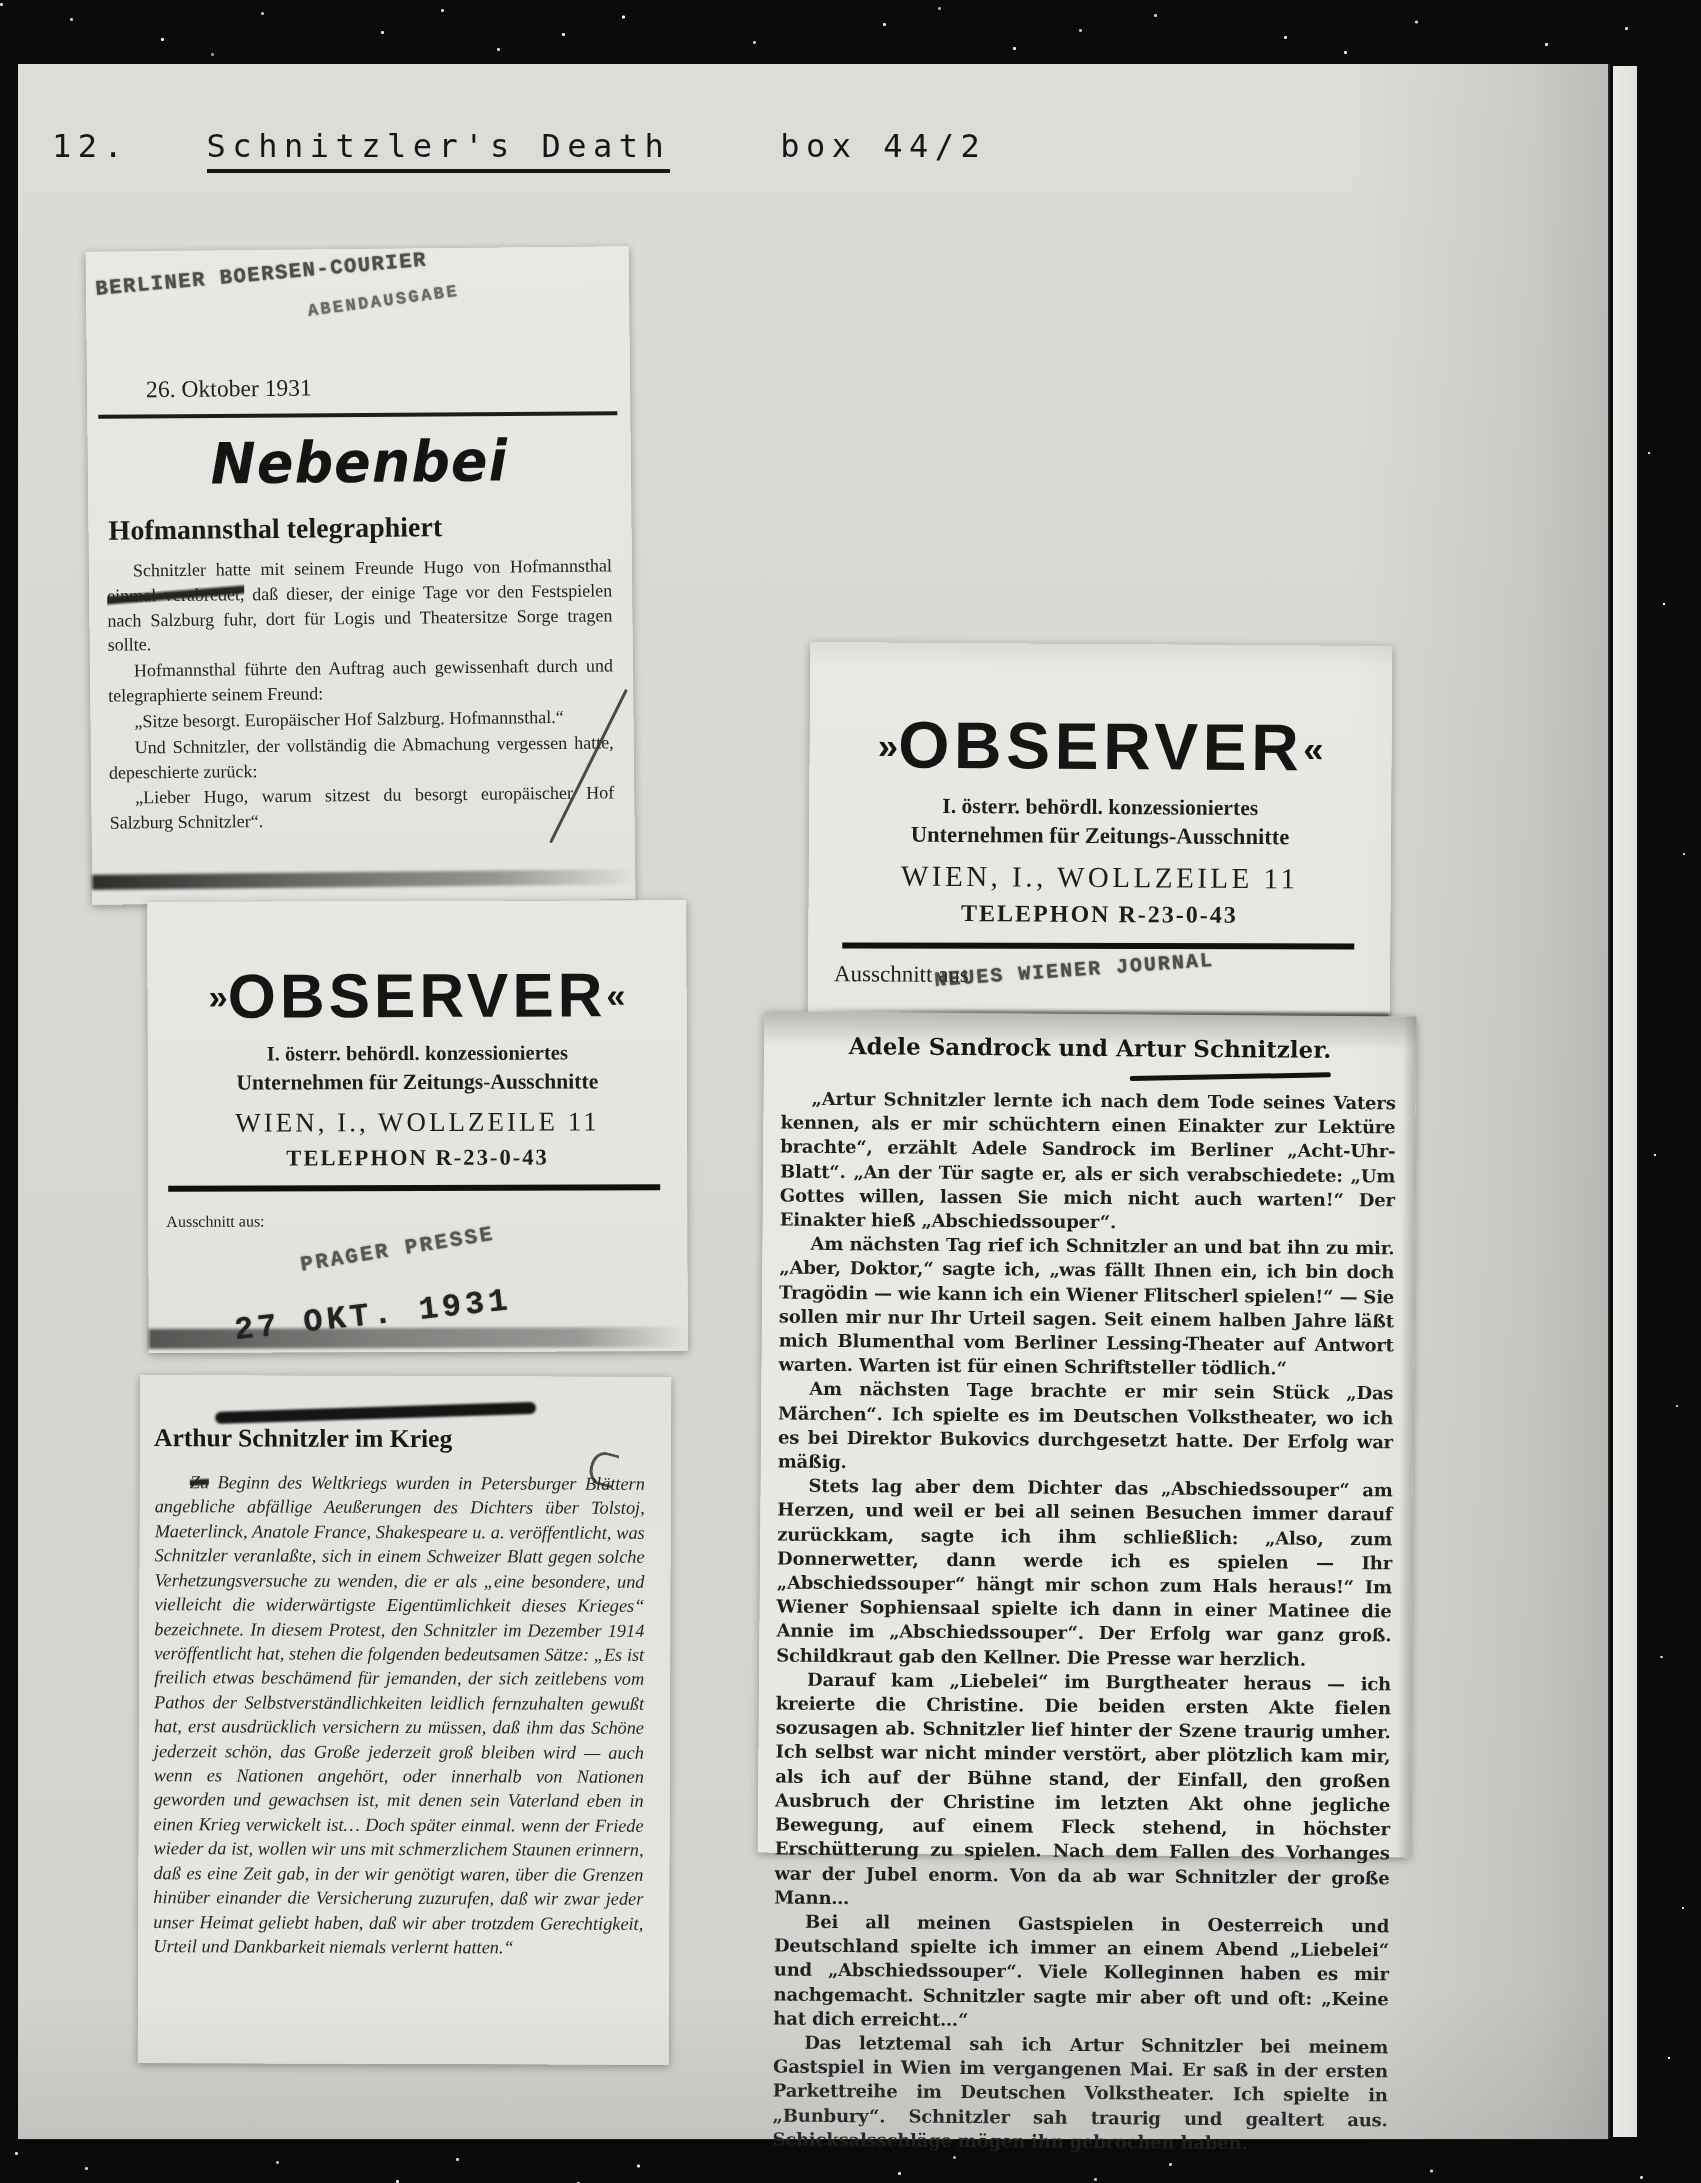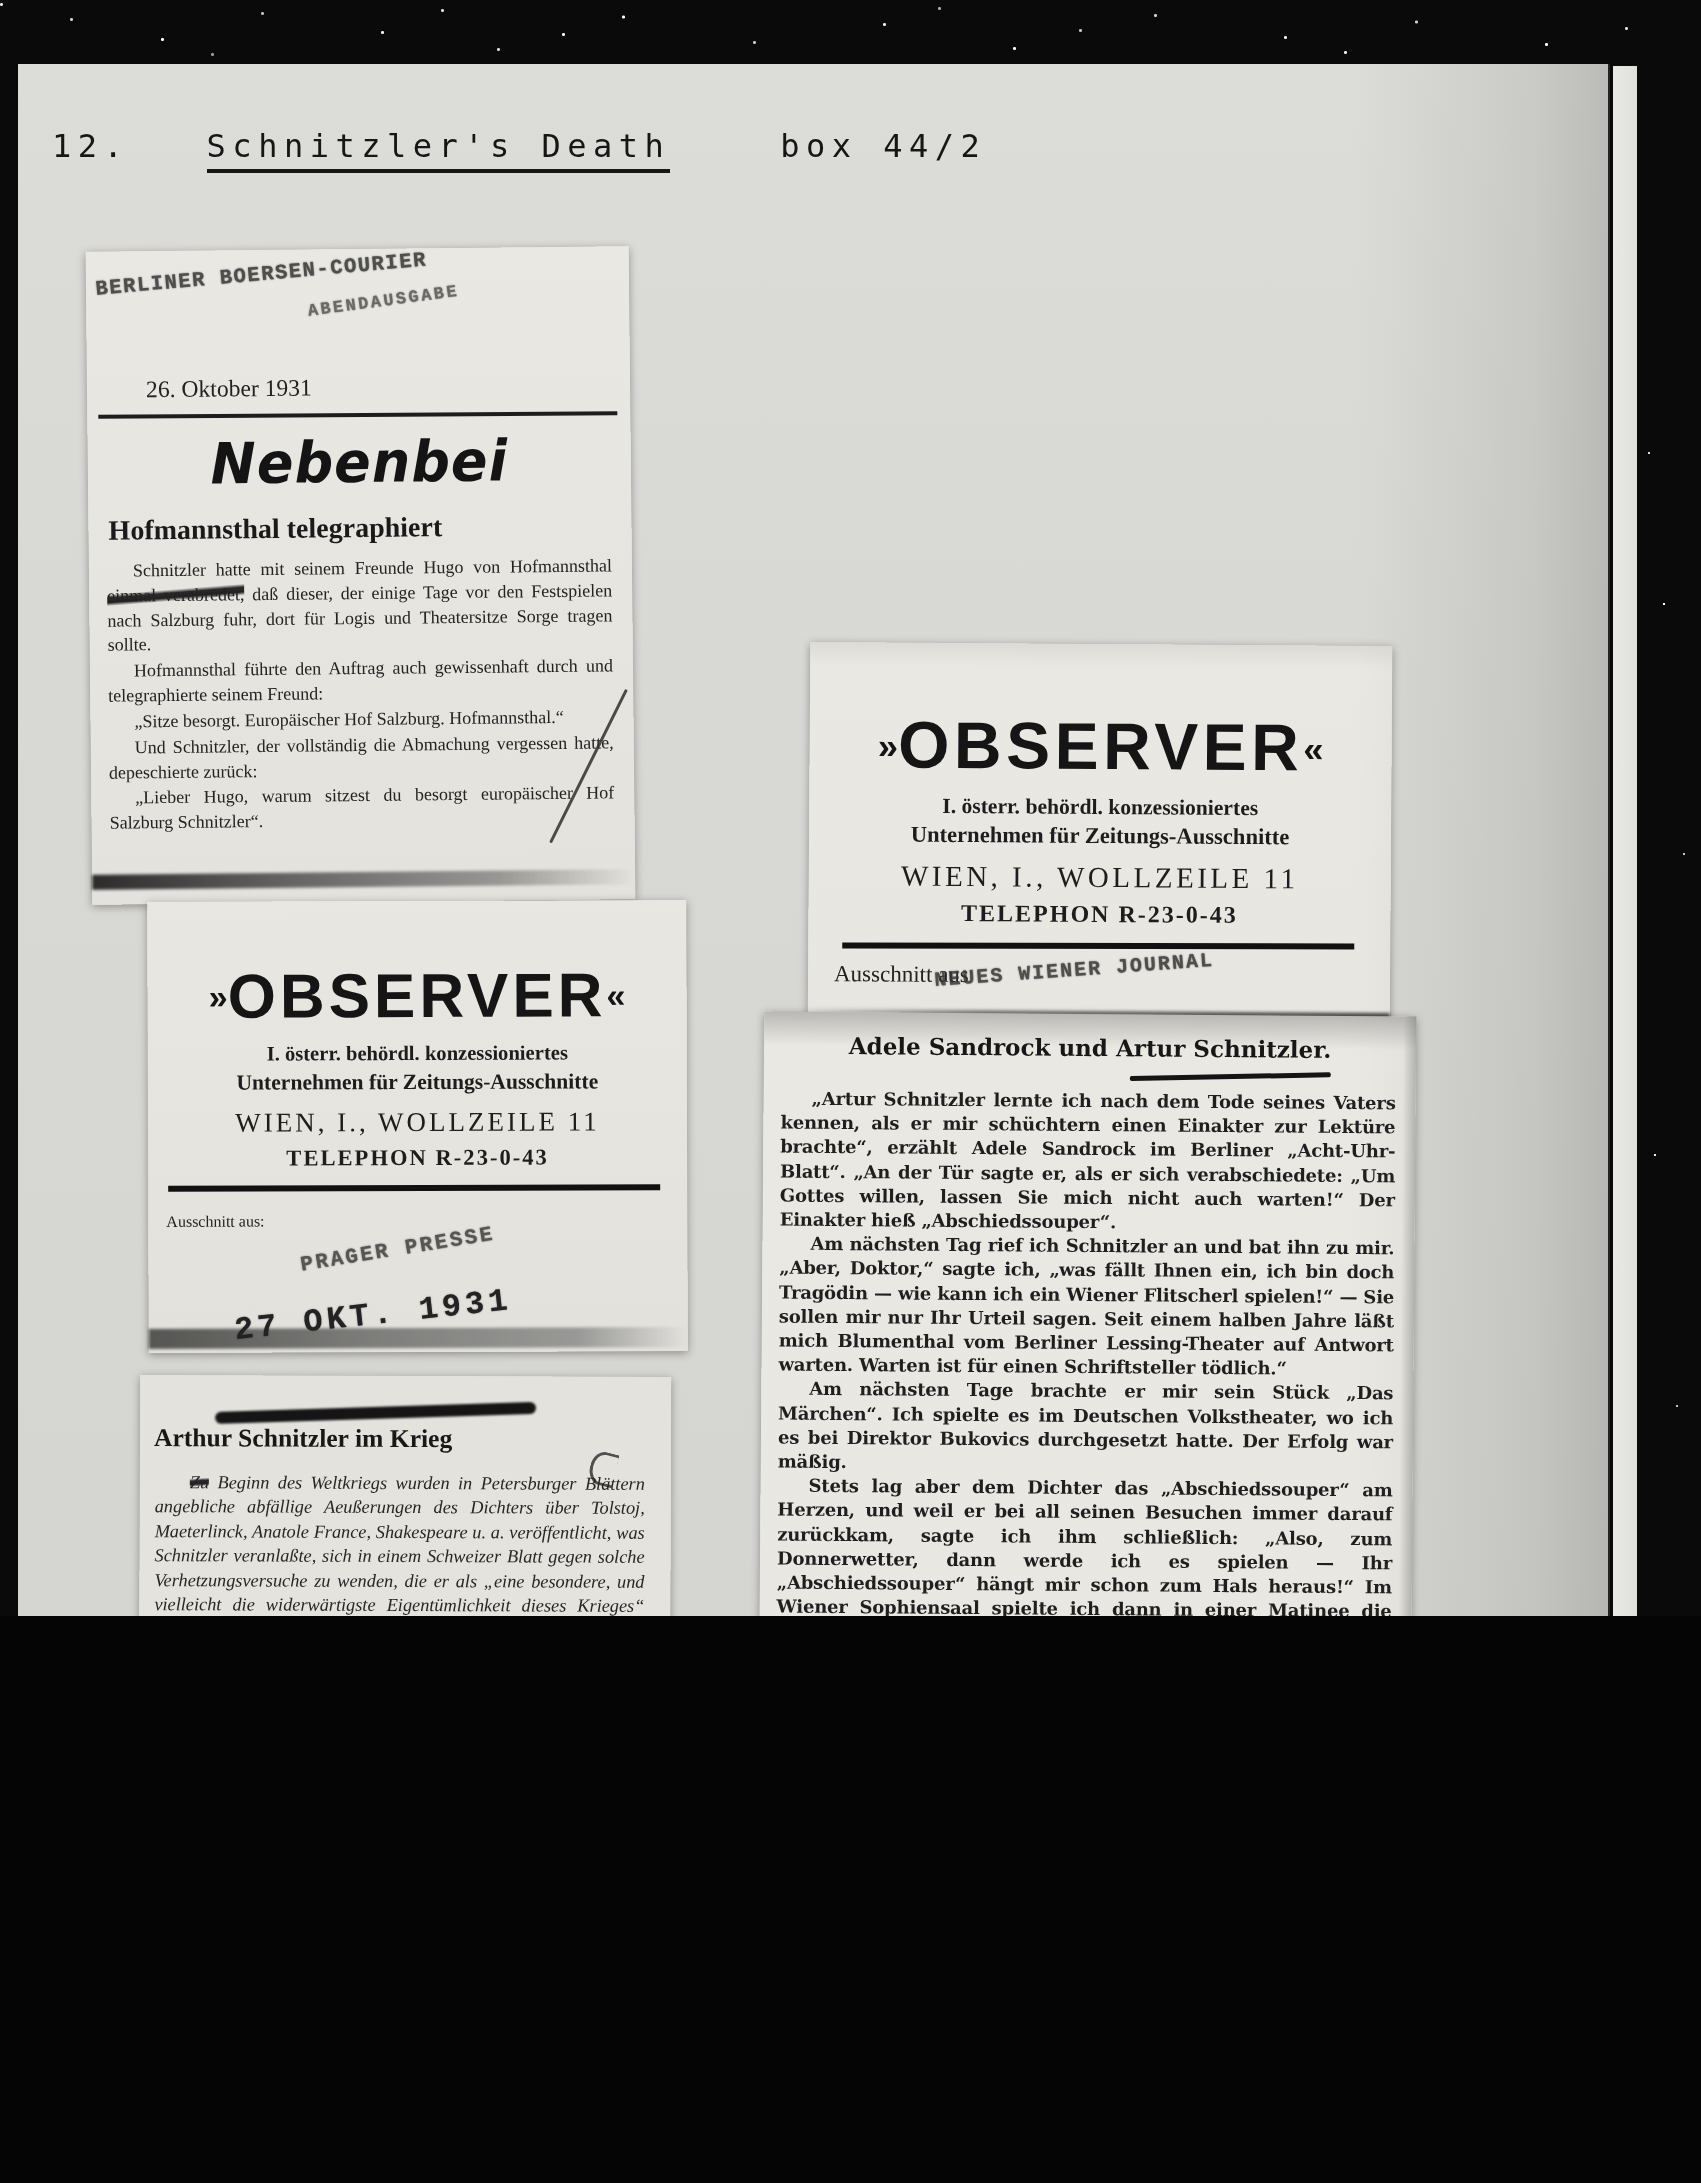--- a/index.html
+++ b/index.html
@@ -1,16 +1,16 @@
 <!DOCTYPE html>
 <html style="font-size:8px"><head>
 <meta charset="utf-8">
 <style>
   html,body{margin:0;padding:0;background:#050505;}
-  #canvas{position:relative;width:1702px;height:1616px;background:#0a0a0a;overflow:hidden;
+  #canvas{position:relative;width:1702px;height:2183px;background:#0a0a0a;overflow:hidden;
           font-family:"Liberation Serif",serif;color:#1c1c1c;}
   
   #page{position:absolute;left:18px;top:64px;width:1590px;height:2075px;
         background:linear-gradient(180deg,#dcdcd9 0%,#d8d8d5 30%,#d5d5d2 70%,#d2d2cf 100%);}
   #page-edge-strip{position:absolute;left:1613px;top:66px;width:24px;height:2071px;
         background:linear-gradient(90deg,#e9e9e6,#dfdfdc);}
   .shade{position:absolute;pointer-events:none;}
   #shade-right{left:1355px;top:64px;width:255px;height:2075px;
         background:linear-gradient(90deg,rgba(120,120,118,0) 0%,rgba(120,120,118,.18) 70%,rgba(100,100,98,.28) 100%);}
   #shade-bottom{left:18px;top:1987px;width:1590px;height:153px;

